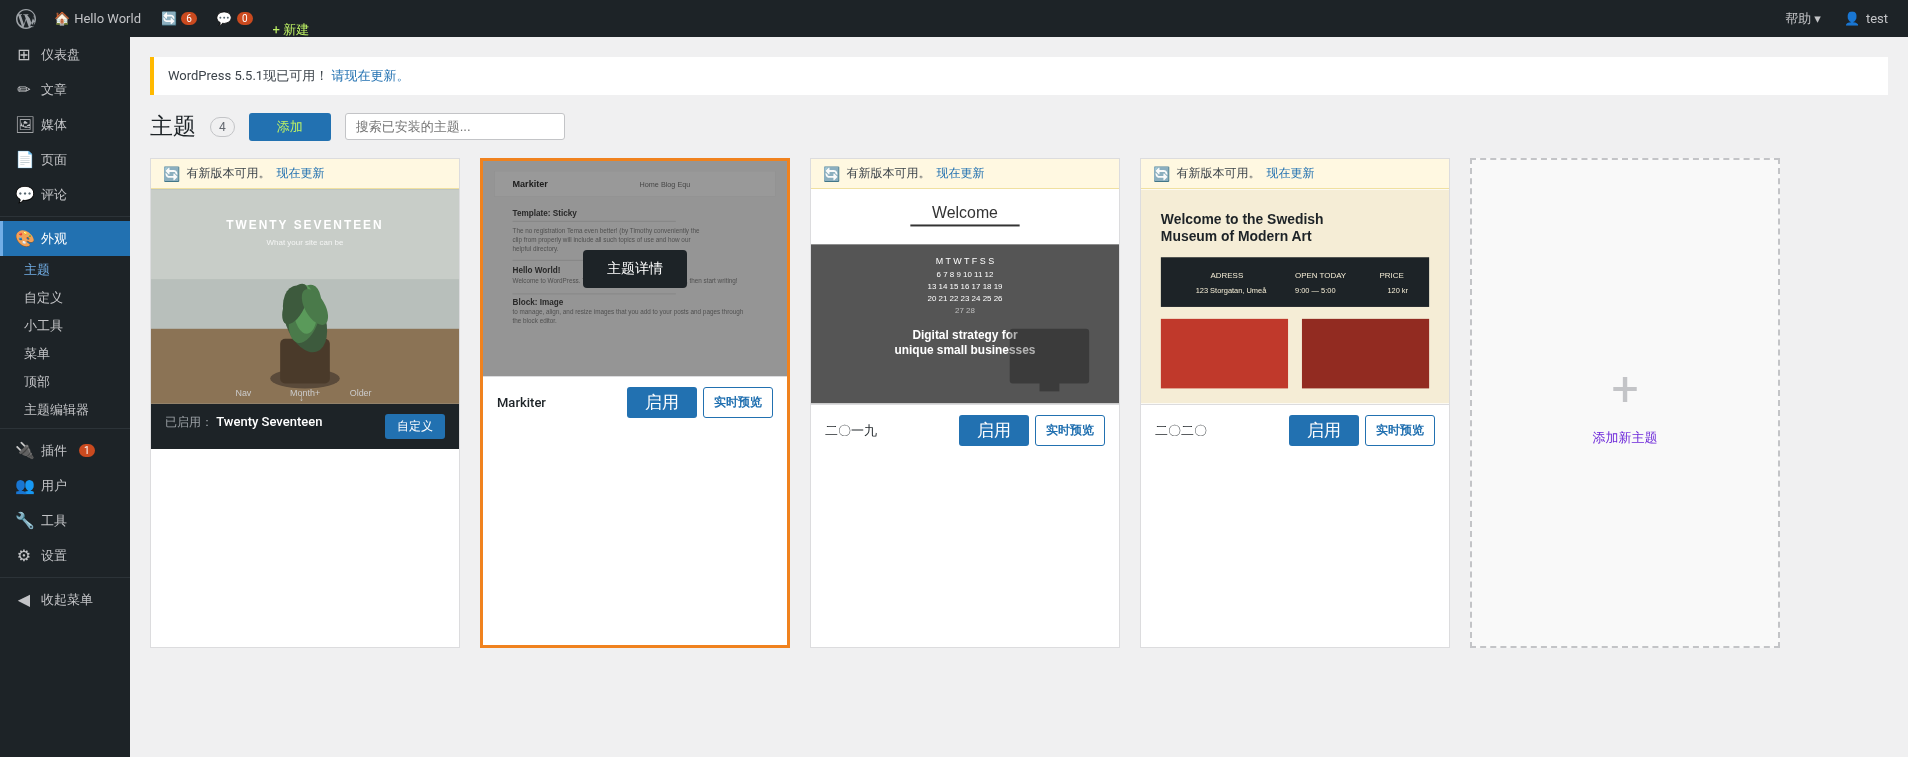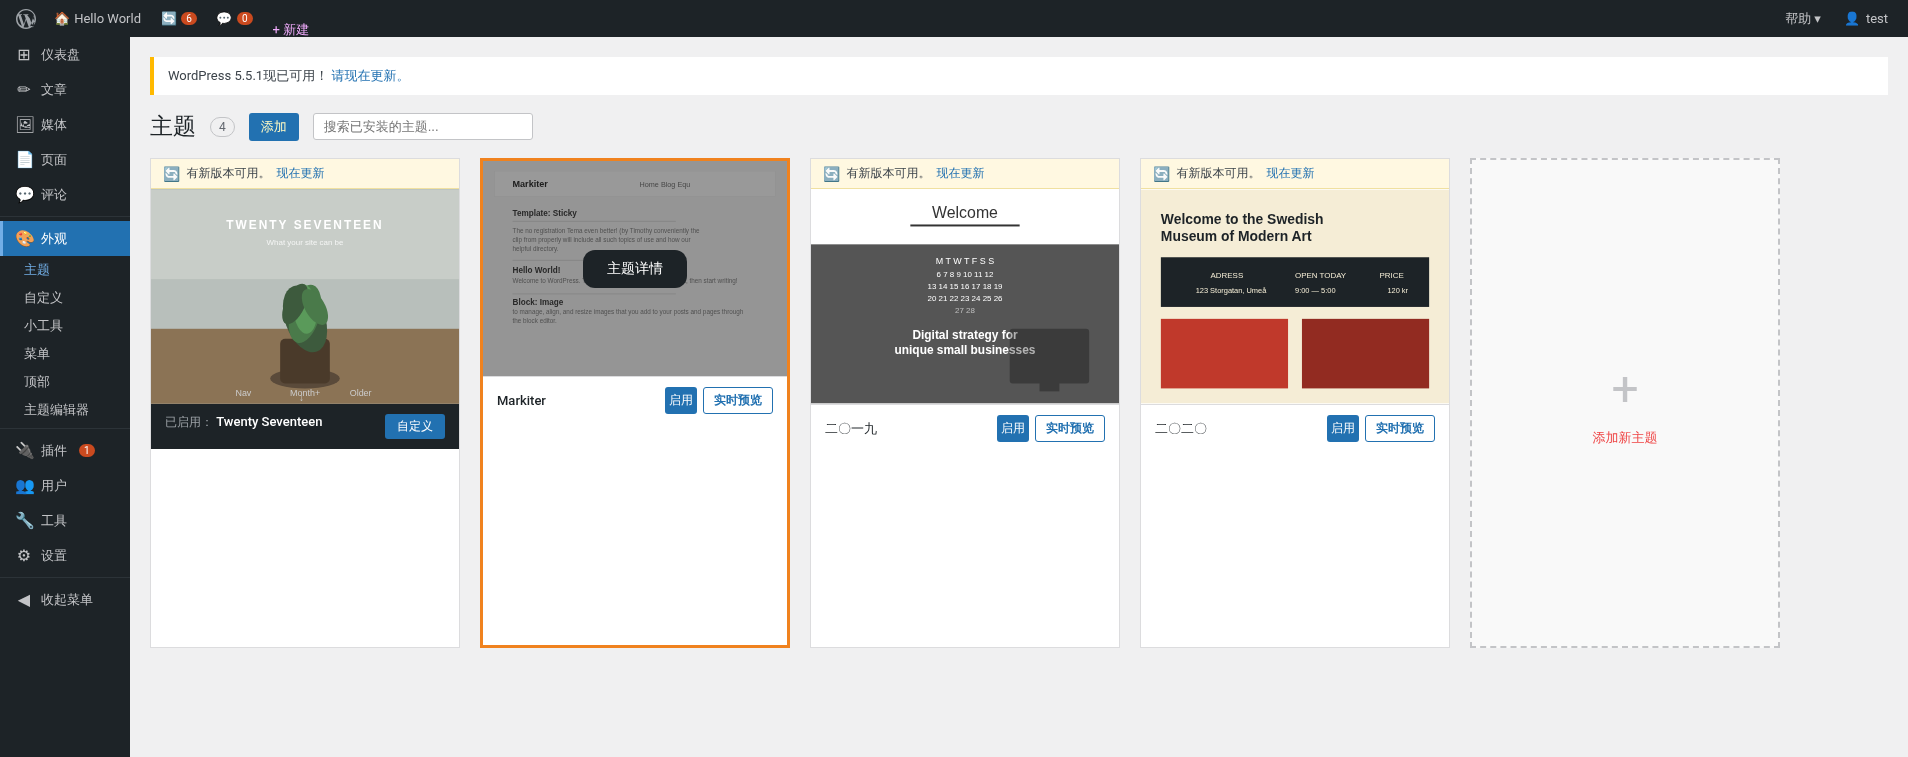--- a/index.html
+++ b/index.html
@@ -15,21 +15,21 @@
       flex-shrink: 0;
       gap: 10px;
       position: relative;
     }
     .admin-bar-left { display: flex; align-items: center; gap: 8px; flex: 1; }
     .admin-bar-right { display: flex; align-items: center; gap: 8px; }
     .wp-logo { width: 28px; height: 28px; display: flex; align-items: center; justify-content: center; }
     .wp-logo svg { fill: #9ea3a8; width: 20px; height: 20px; }
     .admin-bar-item { color: #c3c4c7; font-size: 13px; display: flex; align-items: center; gap: 4px; cursor: pointer; padding: 0 6px; height: 37px; }
     .admin-bar-item .count-bubble { background: #ca4a1f; color: #fff; border-radius: 10px; font-size: 10px; padding: 1px 5px; }
-    .new-item { color: #f0abfc; font-size: 13px; display: flex; align-items: center; gap: 4px; cursor: pointer; padding: 0 6px; height: 37px; margin-top: 22px; }
+    .new-item { color: #bef264; font-size: 13px; display: flex; align-items: center; gap: 4px; cursor: pointer; padding: 0 6px; height: 37px; margin-top: 22px; }
     .user-info { color: #c3c4c7; font-size: 13px; display: flex; align-items: center; gap: 5px; cursor: pointer; padding: 0 8px; height: 37px; }
     .help-btn { color: #c3c4c7; font-size: 13px; cursor: pointer; display: flex; align-items: center; gap: 3px; padding: 0 8px; height: 37px; border: none; background: none; }
 
     
     .app-body { display: flex; flex: 1; overflow: hidden; }
 
     
     .sidebar {
       width: 130px;
       background: #1d2327;
@@ -91,23 +91,23 @@
     .count-badge {
       background: #f0f0f1;
       border: 1px solid #c3c4c7;
       border-radius: 12px;
       padding: 2px 8px;
       font-size: 12px;
       color: #646970;
     }
     .add-btn {
       background: #2271b1;
-      color: #fef9c3;
+      color: #bef264;
       border: none;
-      padding: 5px 12px;
+      padding: 5px 28px;
       font-size: 13px;
       border-radius: 3px;
       cursor: pointer;
     }
     .search-input {
       padding: 5px 10px;
       border: 1px solid #c3c4c7;
       border-radius: 3px;
       font-size: 13px;
       width: 220px;
@@ -224,58 +224,58 @@
       align-items: center;
       justify-content: center;
     }
     .theme-details-btn {
       background: #1d2327;
       color: #fff;
       border: none;
       padding: 10px 24px;
       font-size: 14px;
       cursor: pointer;
-      border-radius: 12px;
+      border-radius: 4px;
     }
 
     .theme-normal-footer {
       padding: 10px 14px;
       display: flex;
       align-items: center;
       justify-content: space-between;
       font-size: 13px;
       background: #fff;
       border-top: 1px solid #dcdcde;
     }
     .theme-name { font-size: 13px; color: #1d2327; font-weight: 500; }
     .enable-btn {
       background: #2271b1;
       color: #fff;
       border: none;
-      padding: 4px 4px;
-      font-size: 12px;
+      padding: 4px 18px;
+      font-size: 17px;
       border-radius: 3px;
       cursor: pointer;
     }
     .preview-btn {
       background: #fff;
       color: #2271b1;
       border: 1px solid #2271b1;
       padding: 4px 10px;
       font-size: 12px;
       border-radius: 3px;
       cursor: pointer;
       font-weight: bold;
     }
     .footer-btns { display: flex; gap: 6px; }
 
     
     .add-new-content { text-align: center; color: #646970; }
     .add-new-icon { font-size: 48px; color: #c3c4c7; display: block; margin-bottom: 10px; }
-    .add-new-text { font-size: 13px; color: #ef4444; }
+    .add-new-text { font-size: 13px; color: #6d28d9; }
 
     
     ::-webkit-scrollbar { width: 6px; }
     ::-webkit-scrollbar-track { background: #f1f1f1; }
     ::-webkit-scrollbar-thumb { background: #c1c1c1; border-radius: 3px; }
   </style>
 </head>
 <body>
 
 <div class="admin-bar">

